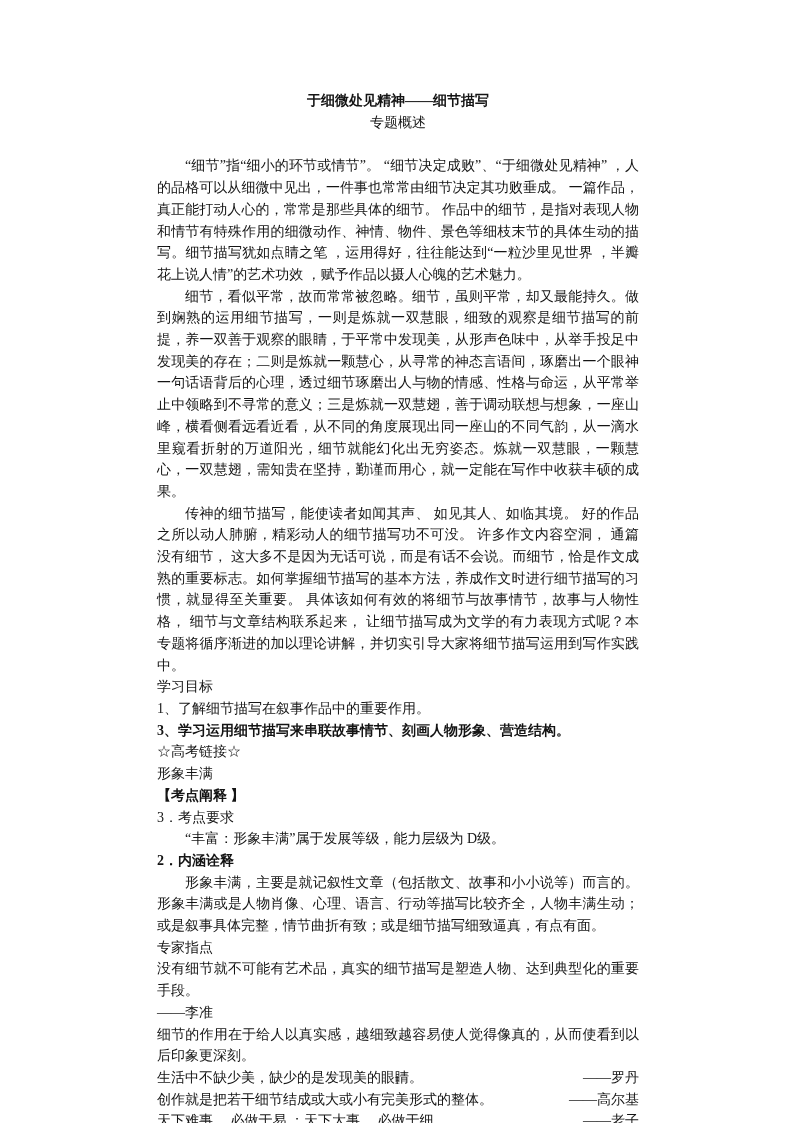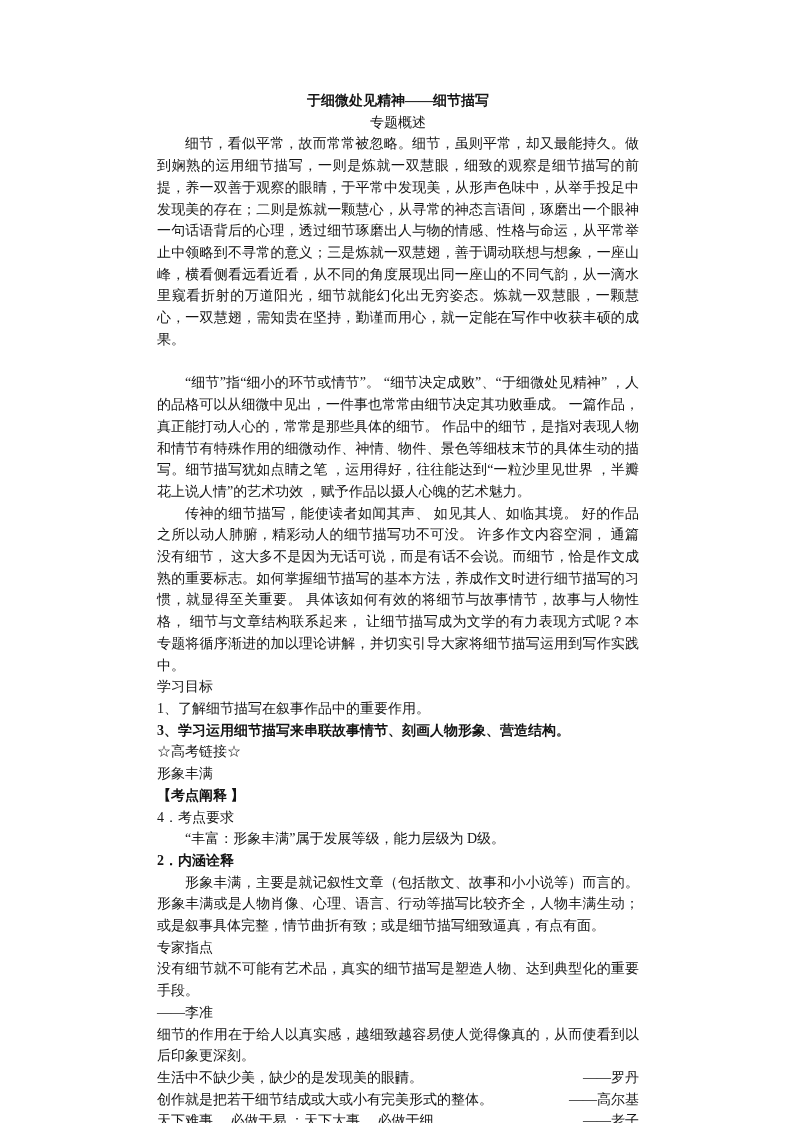--- a/index.html
+++ b/index.html
@@ -39,33 +39,33 @@
   }
 </style>
 </head>
 <body>
 
 <div class="page">
 
   <div class="center bold">于细微处见精神——细节描写</div>
   <div class="center">专题概述</div>
 
+  <p class="justify indent gap-before">“细节”指“细小的环节或情节”。 “细节决定成败”、“于细微处见精神” ，人的品格可以从细微中见出，一件事也常常由细节决定其功败垂成。 一篇作品，真正能打动人心的，常常是那些具体的细节。 作品中的细节，是指对表现人物和情节有特殊作用的细微动作、神情、物件、景色等细枝末节的具体生动的描写。细节描写犹如点睛之笔 ，运用得好，往往能达到“一粒沙里见世界 ，半瓣花上说人情”的艺术功效 ，赋予作品以摄人心魄的艺术魅力。</p>
   <p class="justify indent">细节，看似平常，故而常常被忽略。细节，虽则平常，却又最能持久。做到娴熟的运用细节描写，一则是炼就一双慧眼，细致的观察是细节描写的前提，养一双善于观察的眼睛，于平常中发现美，从形声色味中，从举手投足中发现美的存在；二则是炼就一颗慧心，从寻常的神态言语间，琢磨出一个眼神一句话语背后的心理，透过细节琢磨出人与物的情感、性格与命运，从平常举止中领略到不寻常的意义；三是炼就一双慧翅，善于调动联想与想象，一座山峰，横看侧看远看近看，从不同的角度展现出同一座山的不同气韵，从一滴水里窥看折射的万道阳光，细节就能幻化出无穷姿态。炼就一双慧眼，一颗慧心，一双慧翅，需知贵在坚持，勤谨而用心，就一定能在写作中收获丰硕的成果。</p>
-  <p class="justify indent gap-before">“细节”指“细小的环节或情节”。 “细节决定成败”、“于细微处见精神” ，人的品格可以从细微中见出，一件事也常常由细节决定其功败垂成。 一篇作品，真正能打动人心的，常常是那些具体的细节。 作品中的细节，是指对表现人物和情节有特殊作用的细微动作、神情、物件、景色等细枝末节的具体生动的描写。细节描写犹如点睛之笔 ，运用得好，往往能达到“一粒沙里见世界 ，半瓣花上说人情”的艺术功效 ，赋予作品以摄人心魄的艺术魅力。</p>
   <p class="justify indent">传神的细节描写，能使读者如闻其声、 如见其人、如临其境。 好的作品之所以动人肺腑，精彩动人的细节描写功不可没。 许多作文内容空洞， 通篇没有细节， 这大多不是因为无话可说，而是有话不会说。而细节，恰是作文成熟的重要标志。如何掌握细节描写的基本方法，养成作文时进行细节描写的习惯，就显得至关重要。 具体该如何有效的将细节与故事情节，故事与人物性格， 细节与文章结构联系起来， 让细节描写成为文学的有力表现方式呢？本专题将循序渐进的加以理论讲解，并切实引导大家将细节描写运用到写作实践中。</p>
 
   <div>学习目标</div>
   <div>1、了解细节描写在叙事作品中的重要作用。</div>
   <div class="bold">3、学习运用细节描写来串联故事情节、刻画人物形象、营造结构。</div>
 
   <div>☆高考链接☆</div>
   <div>形象丰满</div>
   <div class="bold">【考点阐释 】</div>
 
-  <div>4．考点要求</div>
+  <div>3．考点要求</div>
   <div class="indent">“丰富：形象丰满”属于发展等级，能力层级为 D级。</div>
 
   <div class="bold">2．内涵诠释</div>
   <p class="justify indent">形象丰满，主要是就记叙性文章（包括散文、故事和小小说等）而言的。形象丰满或是人物肖像、心理、语言、行动等描写比较齐全，人物丰满生动；或是叙事具体完整，情节曲折有致；或是细节描写细致逼真，有点有面。</p>
 
   <div>专家指点</div>
 
   <p class="justify">没有细节就不可能有艺术品，真实的细节描写是塑造人物、达到典型化的重要手段。</p>
   <div class="attrib-line">——李准</div>
 

